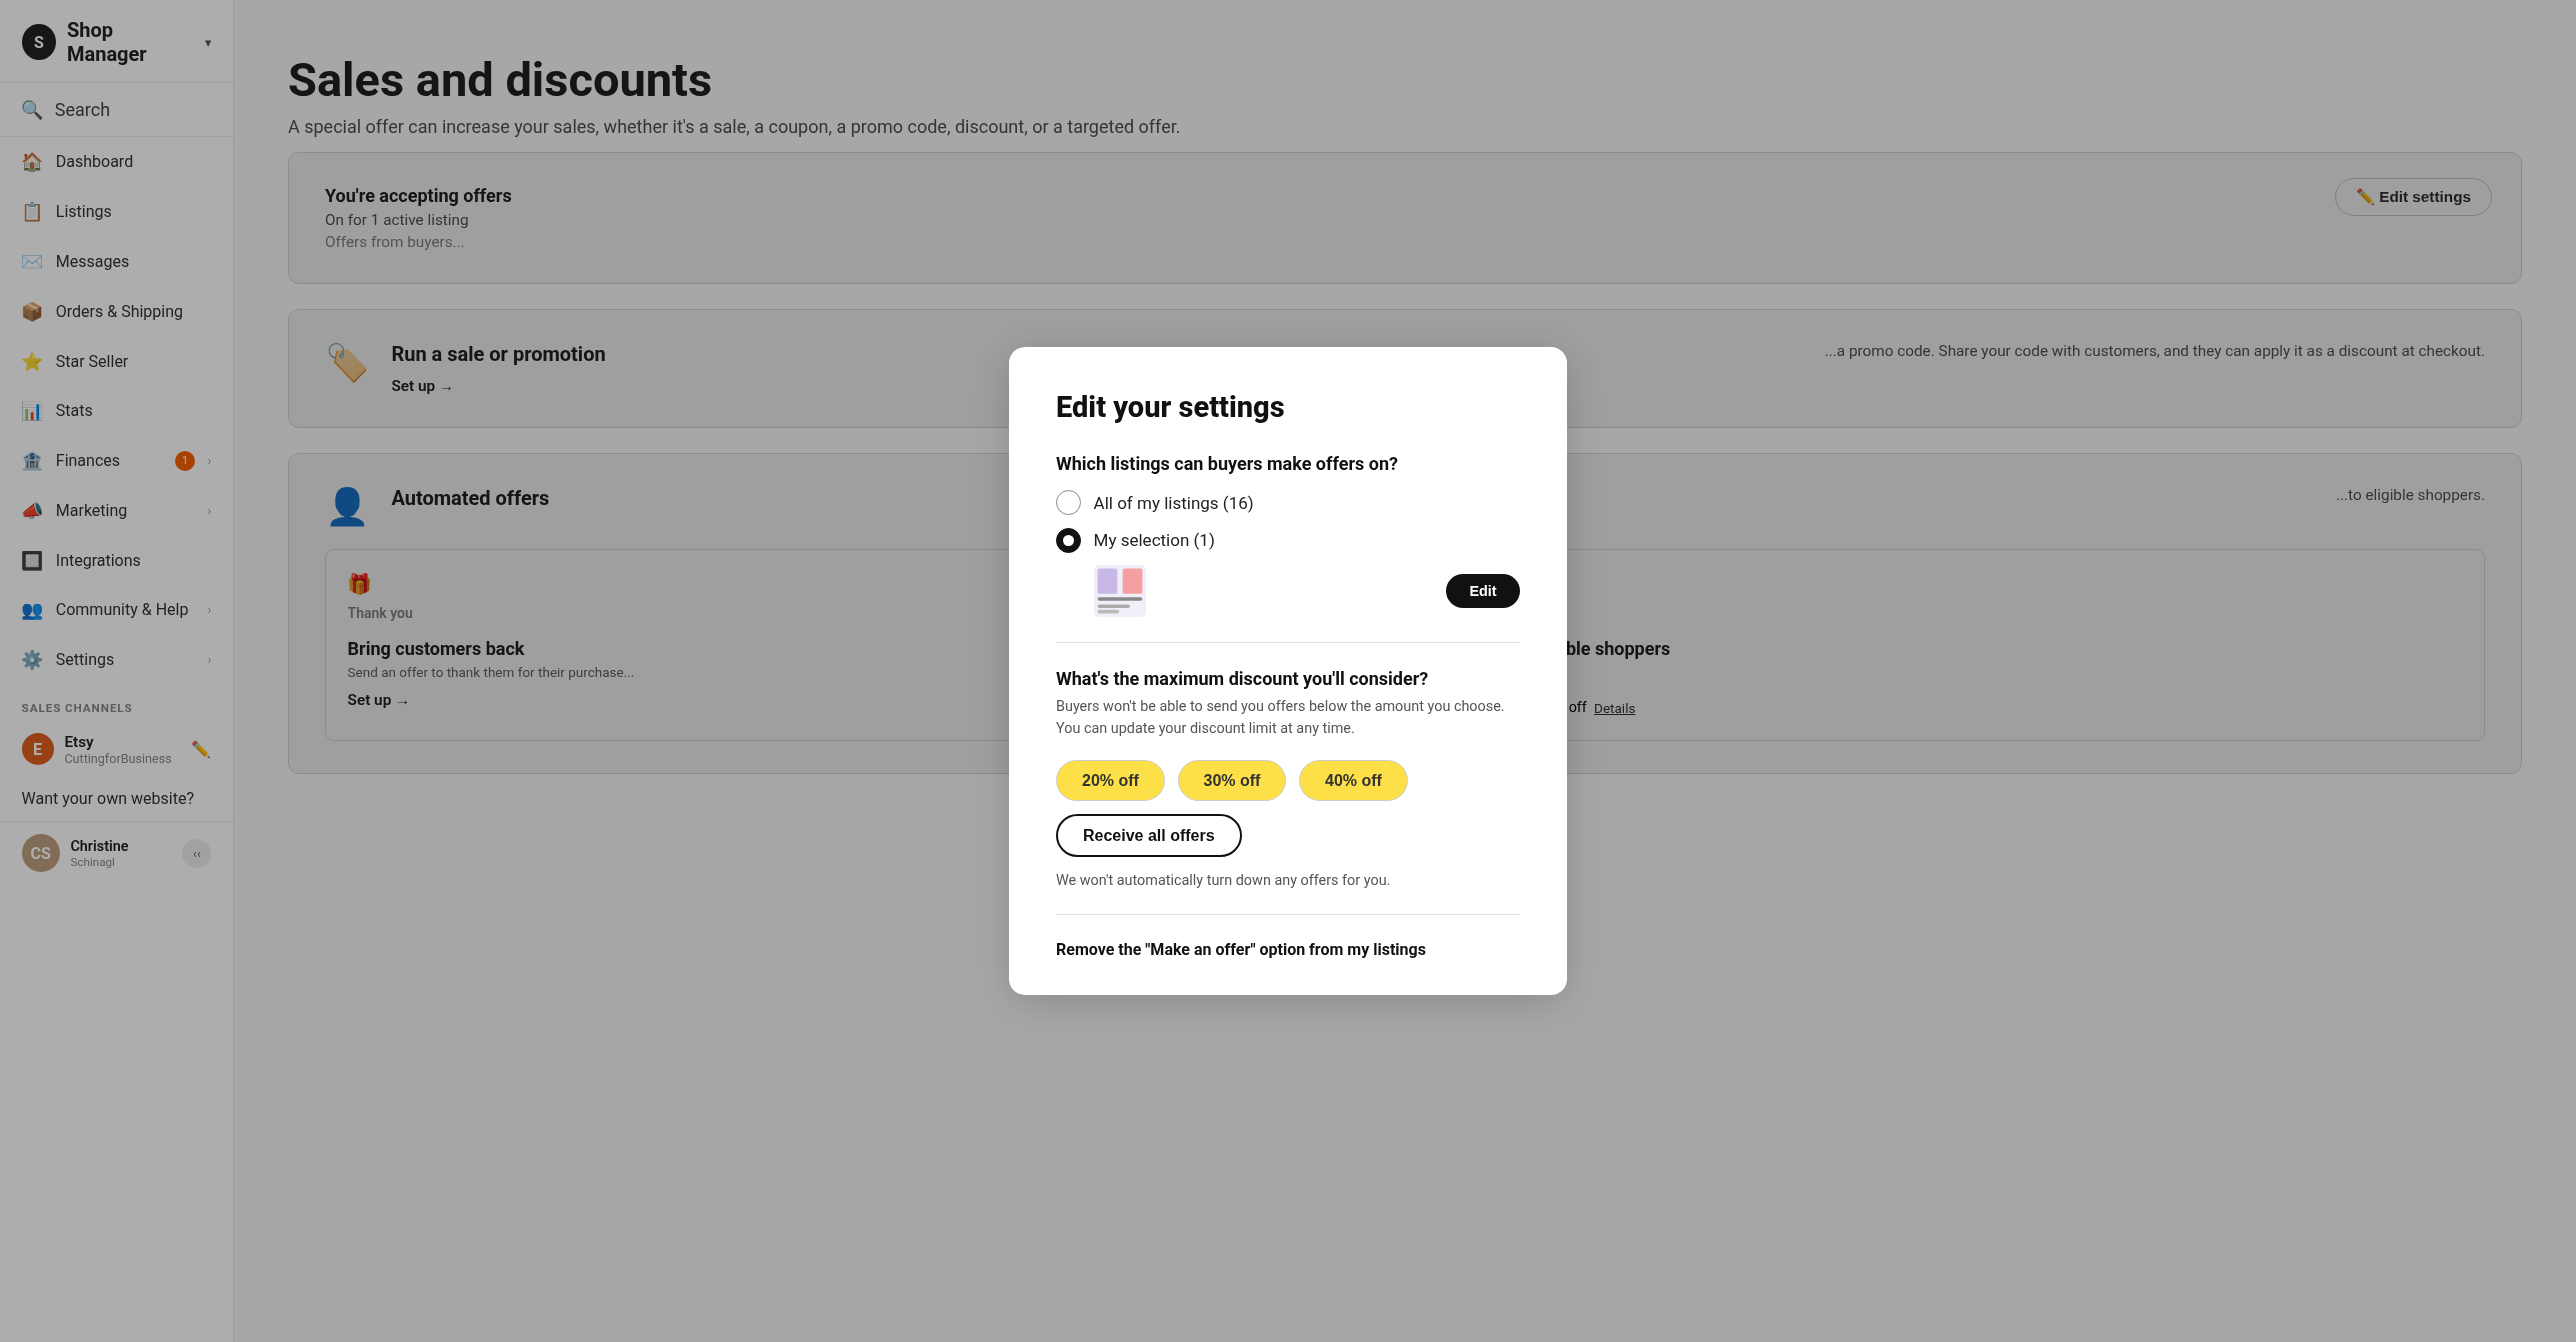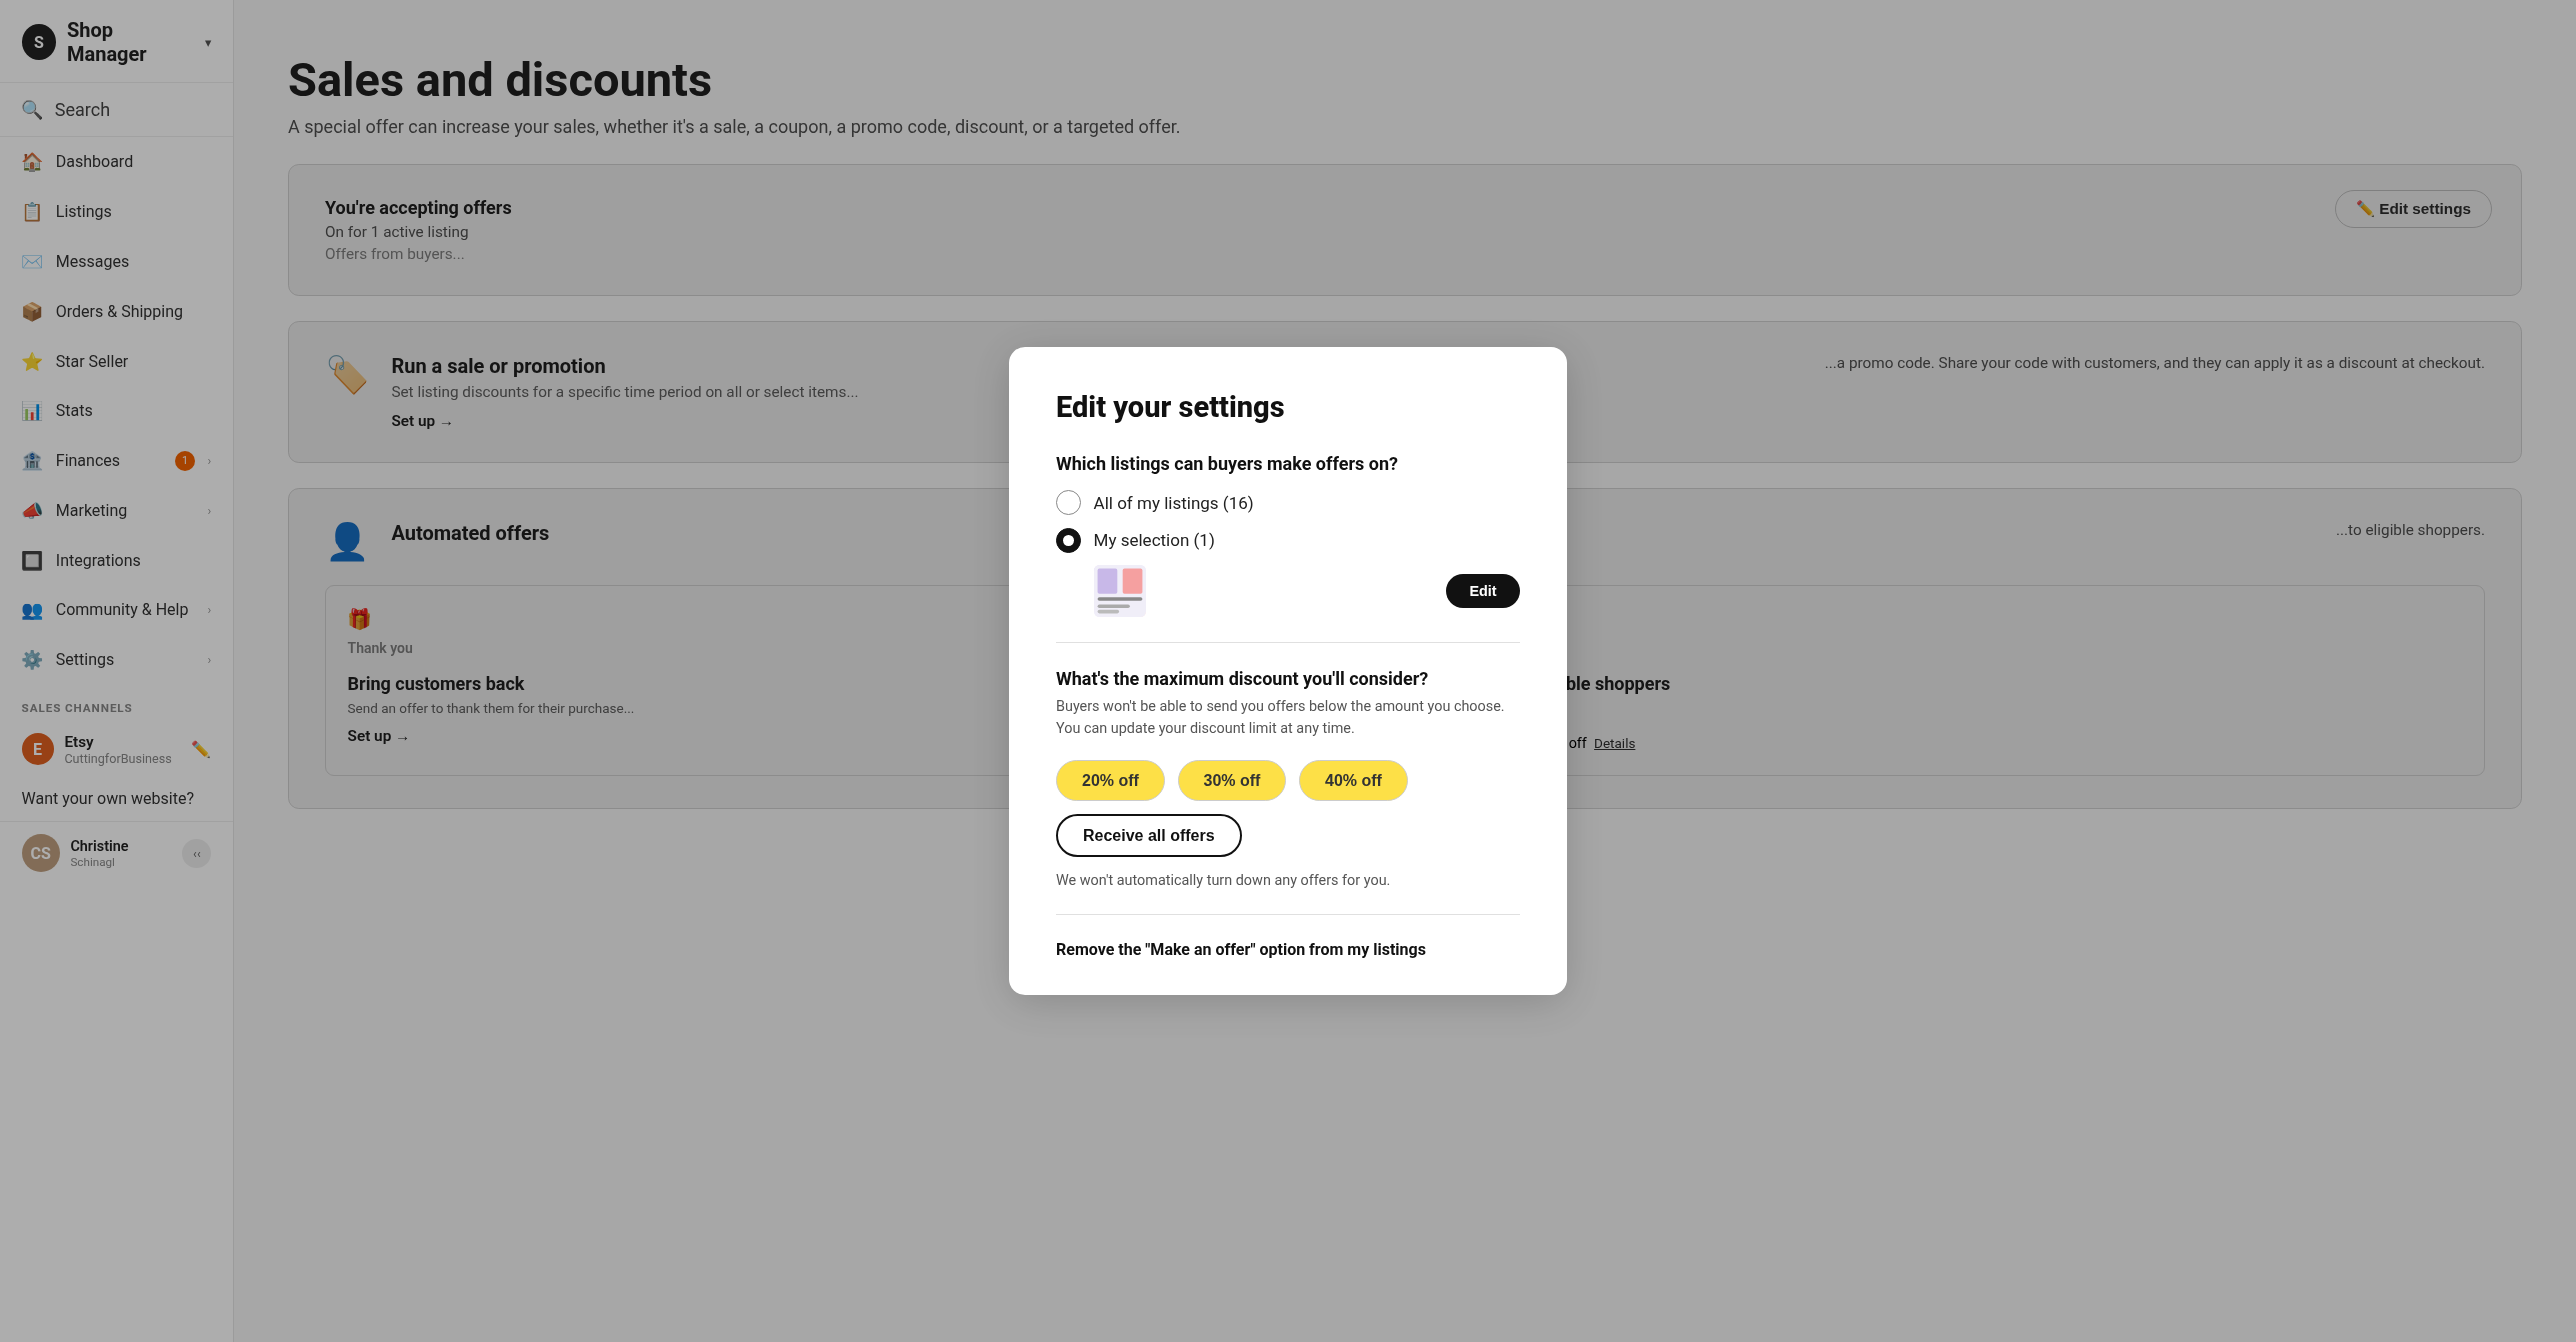--- a/index.html
+++ b/index.html
@@ -175,21 +175,21 @@
     }
     .page-title {
       font-size: 47px;
       font-weight: 700;
       color: #222;
       margin-bottom: 9px;
     }
     .page-subtitle {
       font-size: 18px;
       color: #555;
-      margin-bottom: 27px;
+      margin-bottom: 15px;
     }
 
     
     .card {
       background: #fff;
       border-radius: 10.8px;
       border: 0.9px solid #e0e0e0;
       padding: 32px 36px;
       margin-bottom: 25px;
       position: relative;
@@ -527,21 +527,20 @@
     <div style="font-size:18px;font-weight:700;color:#222;margin-bottom:5.4px;">You're accepting offers</div>
     <div style="font-size:15.3px;color:#555;margin-bottom:3.6px;">On for 1 active listing</div>
     <div style="font-size:15.3px;color:#888;">Offers from buyers...</div>
   </div>
 
   <div class="card" style="margin-bottom:25px;">
     <div class="card-header">
       <div class="card-icon">🏷️</div>
       <div class="card-body">
         <div class="card-title">Run a sale or promotion</div>
-        <div class="card-desc">Set listing discounts for a specific time period on all or select items...</div>
         <a class="card-action">Set up →</a>
       </div>
       <div style="flex:1;text-align:right;font-size:15.3px;color:#555;">...a promo code. Share your code with customers, and they can apply it as a discount at checkout.</div>
     </div>
   </div>
 
   <div class="card" style="margin-bottom:25px;">
     <div class="card-header">
       <div class="card-icon">👤</div>
       <div class="card-body">

